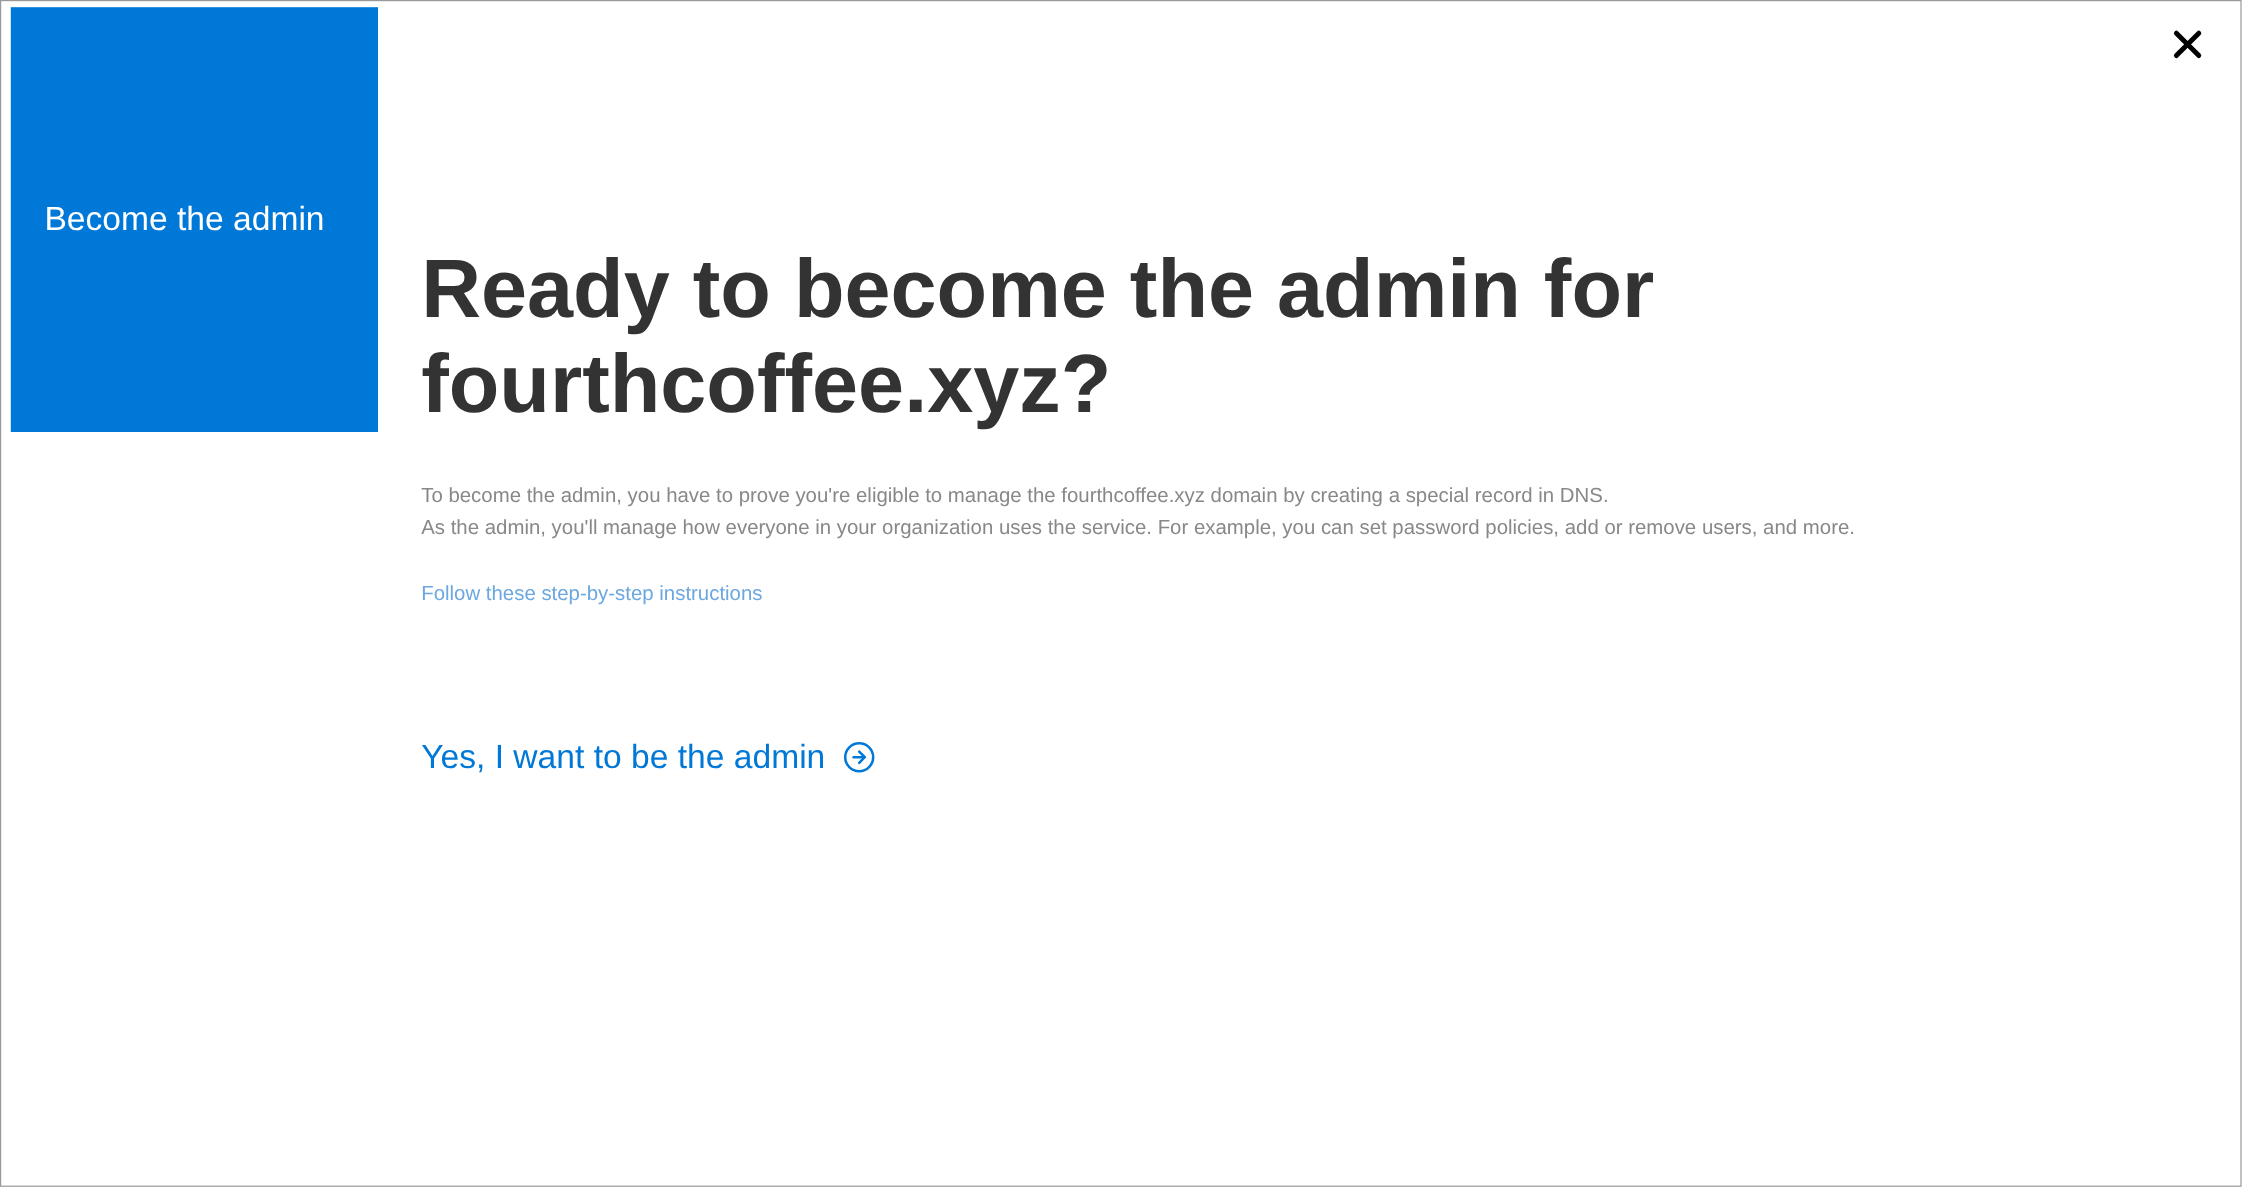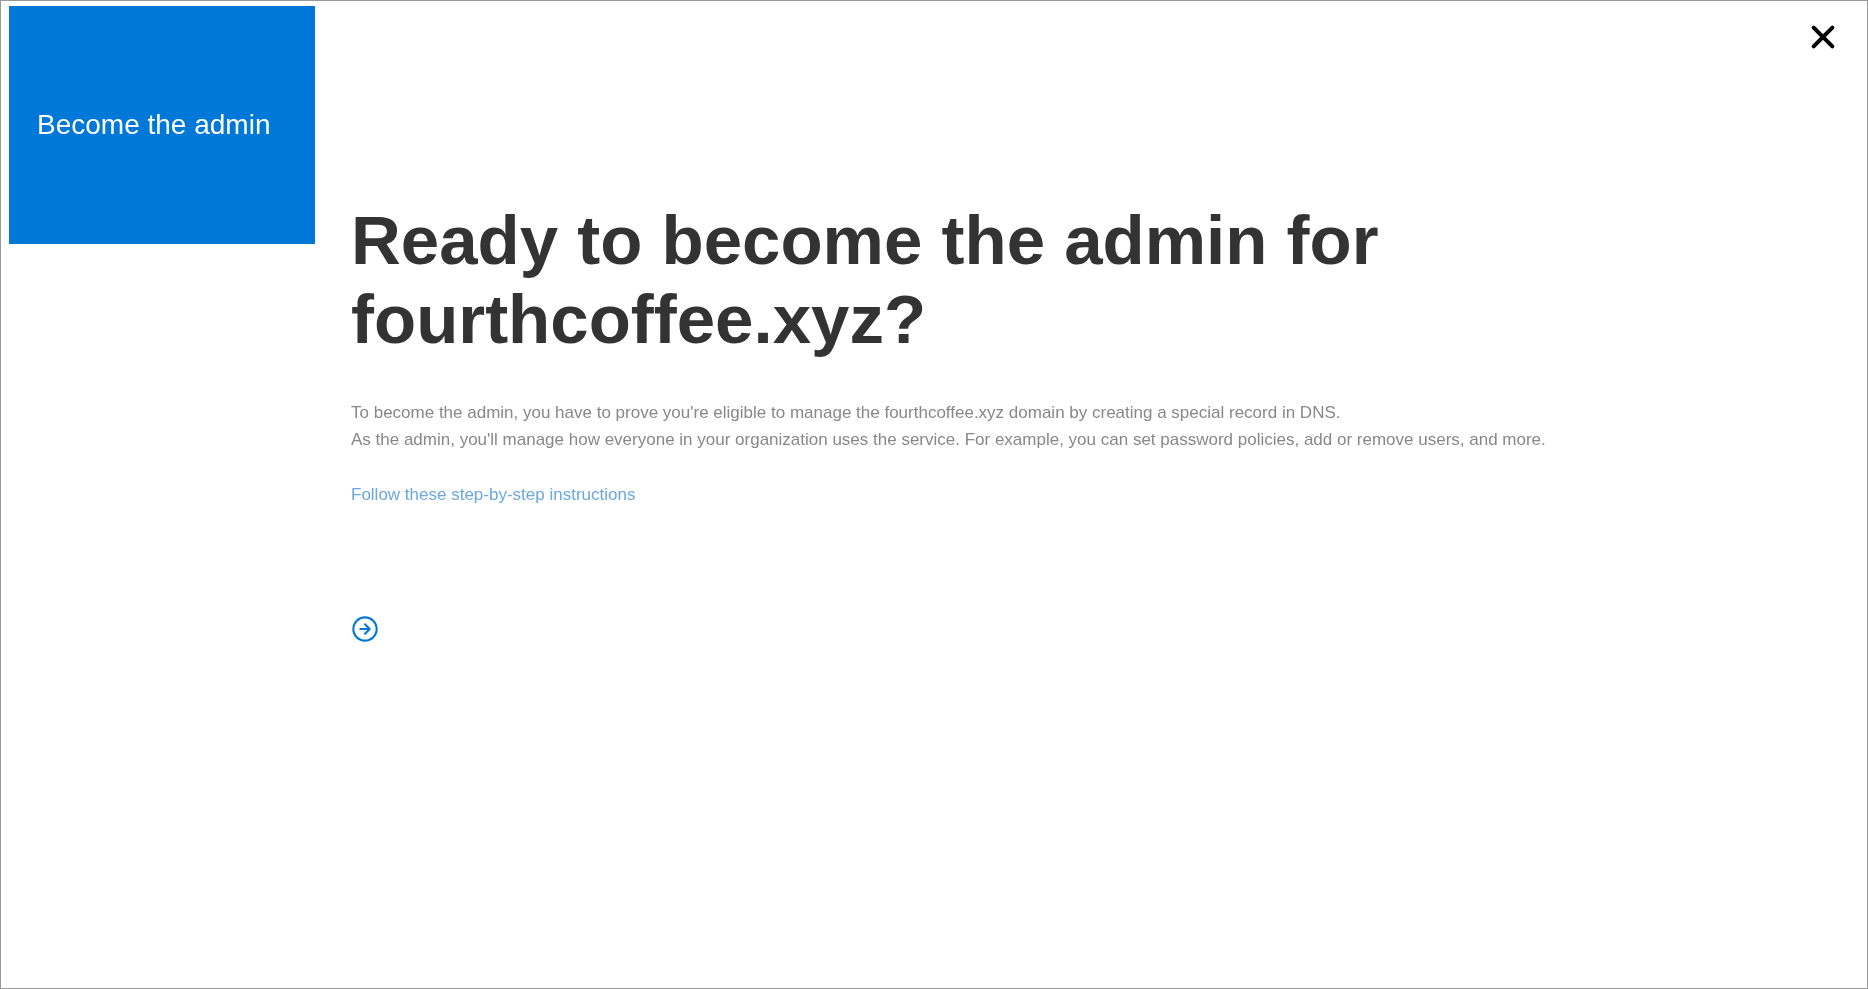--- a/index.html
+++ b/index.html
@@ -13,21 +13,21 @@
       width: 1868px;
       height: 989px;
       position: relative;
       border: 1px solid #999;
     }
     .sidebar-tile {
       position: absolute;
       top: 5px;
       left: 8px;
       width: 306px;
-      height: 238px;
+      height: 354px;
       background: #0078d7;
       display: flex;
       align-items: center;
       padding-left: 28px;
     }
     .sidebar-title {
       color: #fff;
       font-size: 28px;
       font-weight: 300;
     }
@@ -109,20 +109,21 @@
     </svg>
   </span>
 </div>
 
 <div class="main-content">
   <h1 class="heading">Ready to become the admin for fourthcoffee.xyz?</h1>
   <p class="desc-line">To become the admin, you have to prove you're eligible to manage the fourthcoffee.xyz domain by creating a special record in DNS.</p>
   <p class="desc-line">As the admin, you'll manage how everyone in your organization uses the service. For example, you can set password policies, add or remove users, and more.</p>
   <a class="instructions-link">Follow these step-by-step instructions</a>
   <div class="cta-row">
+    <span class="cta-text">Yes, I want to be the admin</span>
     <span class="cta-icon">
       <svg viewBox="0 0 24 24" fill="none" stroke="#0078d7" stroke-width="1.8">
         <circle cx="12" cy="12" r="10"></circle>
         <line x1="8" y1="12" x2="15" y2="12" stroke-linecap="round"></line>
         <polyline points="12,8 16,12 12,16" stroke-linecap="round" stroke-linejoin="round"></polyline>
       </svg>
     </span>
   </div>
 </div>
 

